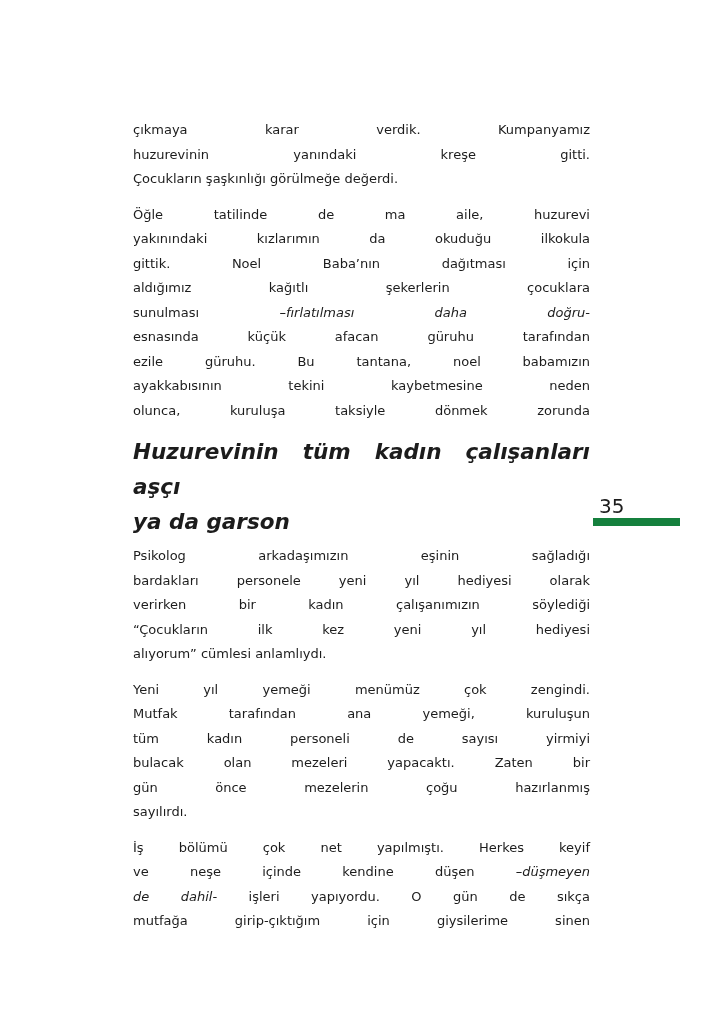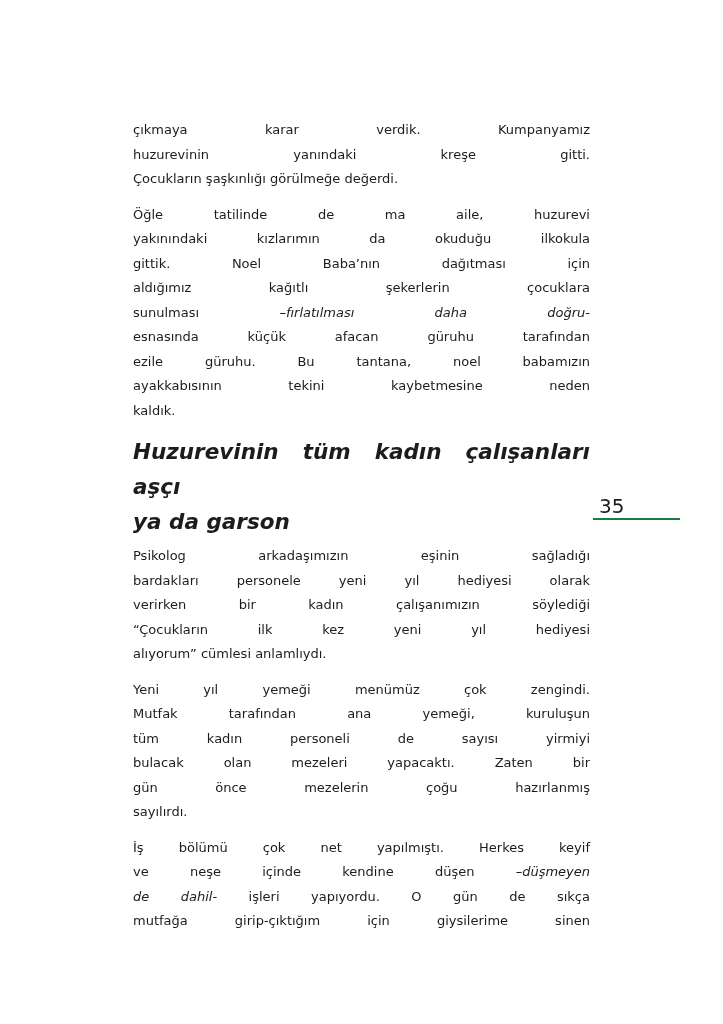--- a/index.html
+++ b/index.html
@@ -42,21 +42,21 @@
     text-align-last: left;
   }
   .italic {
     font-style: italic;
   }
   .pagenum-block {
     position: absolute;
     left: 593px;
     top: 494px;
     width: 87px;
-    border-bottom: 2px solid #15803d;
+    border-bottom: 8px solid #15803d;
     font-size: 20px;
     line-height: 24px;
     color: #1c1c1c;
   }
   .pagenum {
     display: inline-block;
     padding-left: 6px;
   }
 </style>
 </head>
@@ -76,21 +76,21 @@
       </div>
       <div class="para">
         <div class="line">Öğle tatilinde de ma aile, huzurevi</div>
         <div class="line">yakınındaki kızlarımın da okuduğu ilkokula</div>
         <div class="line">gittik. Noel Baba’nın dağıtması için</div>
         <div class="line">aldığımız kağıtlı şekerlerin çocuklara</div>
         <div class="line"><span>sunulması </span><span class="italic">–fırlatılması daha doğru-</span></div>
         <div class="line">esnasında küçük afacan güruhu tarafından</div>
         <div class="line">ezile güruhu. Bu tantana, noel babamızın</div>
         <div class="line">ayakkabısının tekini kaybetmesine neden</div>
-        <div class="line last">kaldık.</div>
+        <div class="line">olunca, kuruluşa taksiyle dönmek zorunda</div>
       </div>
       <div class="para heading">
         <div class="line">Huzurevinin tüm kadın çalışanları aşçı</div>
         <div class="line last">ya da garson</div>
       </div>
       <div class="para">
         <div class="line">Psikolog arkadaşımızın eşinin sağladığı</div>
         <div class="line">bardakları personele yeni yıl hediyesi olarak</div>
         <div class="line">verirken bir kadın çalışanımızın söylediği</div>
         <div class="line">“Çocukların ilk kez yeni yıl hediyesi</div>

